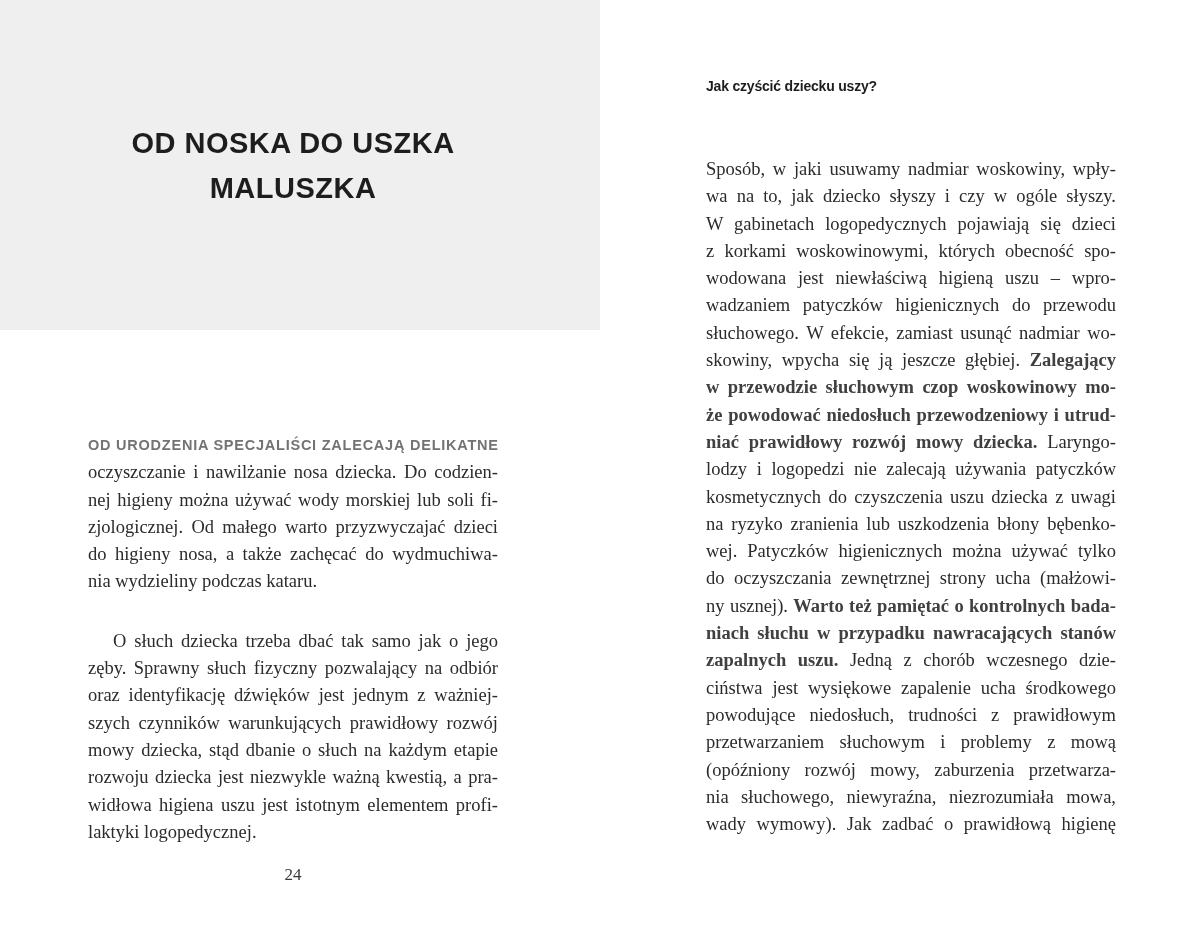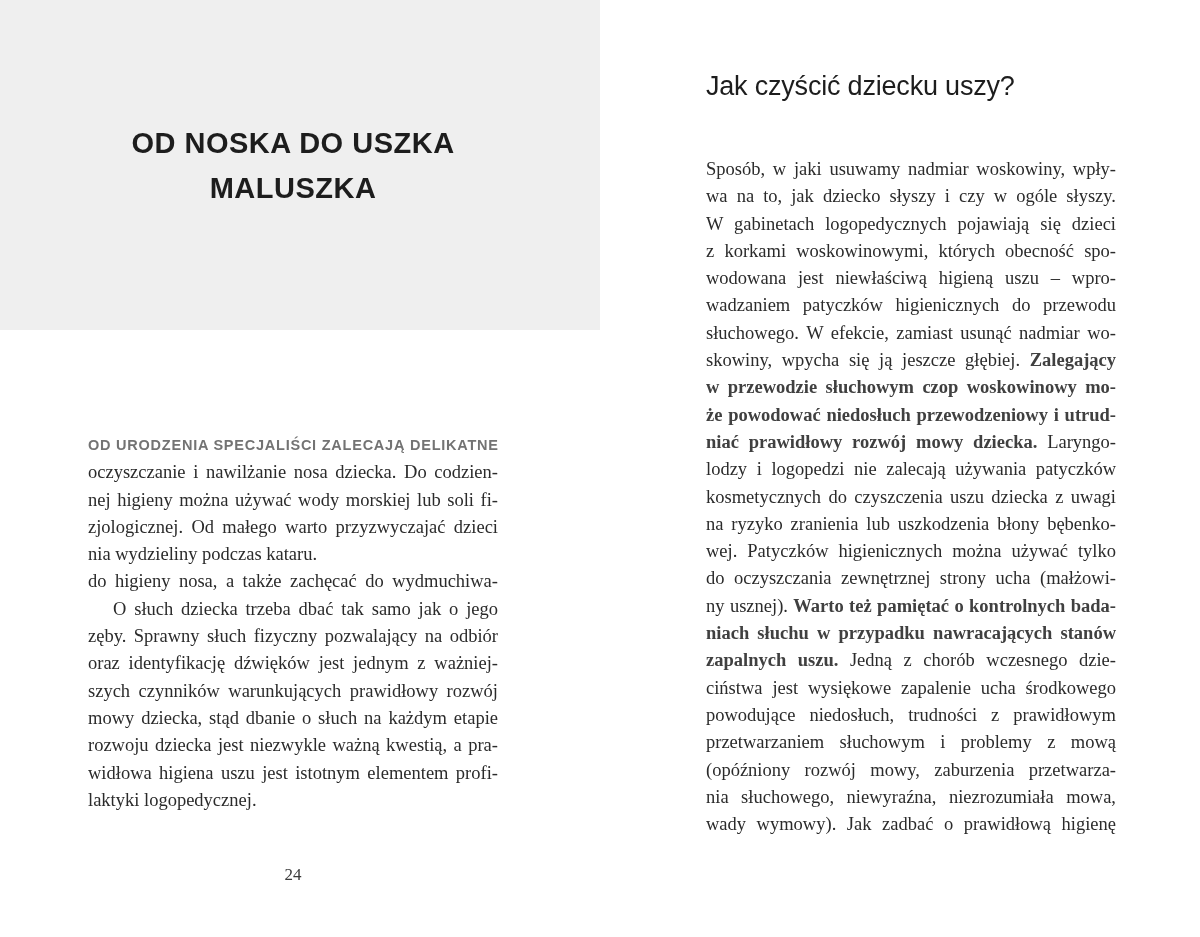--- a/index.html
+++ b/index.html
@@ -49,22 +49,22 @@
     font-family: "Liberation Sans", sans-serif;
     font-weight: 700;
     font-size: 14.5px;
     color: #737373;
   }
   .heading {
     position: absolute;
     left: 706px; top: 72px;
     width: 412px;
     font-family: "Liberation Sans", sans-serif;
-    font-weight: 400;
-    font-size: 27px;
+    font-weight: 700;
+    font-size: 14px;
     line-height: 28px;
     letter-spacing: -0.2px;
     color: var(--heading-color, #1d1d1d);
   }
   .pnum {
     position: absolute;
     top: 864px;
     width: 410px;
     text-align: center;
     font-size: 17px;
@@ -84,23 +84,23 @@
   <div class="chapter-title">
     <div>OD NOSKA DO USZKA</div>
     <div>MALUSZKA</div>
   </div>
 
   <div class="col left-col" id="left-col">
       <div class="bline caps" style="letter-spacing: 0.765625px;"><span><span>OD URODZENIA SPECJALIŚCI ZALECAJĄ DELIKATNE</span></span></div>
       <div class="bline" style="word-spacing: 3.01562px;"><span><span>oczyszczanie i nawilżanie nosa dziecka. Do codzien-</span></span></div>
       <div class="bline" style="word-spacing: 1.92578px;"><span><span>nej higieny można używać wody morskiej lub soli fi-</span></span></div>
       <div class="bline" style="word-spacing: 3.72187px; text-align: right;"><span><span>zjologicznej. Od małego warto przyzwyczajać dzieci</span></span></div>
+      <div class="bline" style="word-spacing: 3.82812px;"><span><span>do higieny nosa, a także zachęcać do wydmuchiwa-</span></span></div>
       <div class="bline"><span><span>nia wydzieliny podczas kataru.</span></span></div>
-      <div class="bline" style="word-spacing: 3.82812px;"><span><span>do higieny nosa, a także zachęcać do wydmuchiwa-</span></span></div>
-      <div class="bline" style="padding-left: 25px; word-spacing: 3.22396px;"><span><span>O słuch dziecka trzeba dbać tak samo jak o jego</span></span></div>
+      <div class="bline" style="padding-left: 25px; word-spacing: 3.22396px; margin-top: 32px;"><span><span>O słuch dziecka trzeba dbać tak samo jak o jego</span></span></div>
       <div class="bline" style="word-spacing: 2.86458px;"><span><span>zęby. Sprawny słuch fizyczny pozwalający na odbiór</span></span></div>
       <div class="bline" style="word-spacing: 4.1224px;"><span><span>oraz identyfikację dźwięków jest jednym z ważniej-</span></span></div>
       <div class="bline" style="word-spacing: 3.86328px;"><span><span>szych czynników warunkujących prawidłowy rozwój</span></span></div>
       <div class="bline" style="word-spacing: 2.25391px;"><span><span>mowy dziecka, stąd dbanie o słuch na każdym etapie</span></span></div>
       <div class="bline" style="word-spacing: 1.77455px;"><span><span>rozwoju dziecka jest niezwykle ważną kwestią, a pra-</span></span></div>
       <div class="bline" style="word-spacing: 2.73958px;"><span><span>widłowa higiena uszu jest istotnym elementem profi-</span></span></div>
       <div class="bline"><span><span>laktyki logopedycznej.</span></span></div>
     </div>
 
   <div class="pnum left-pnum">24</div>

